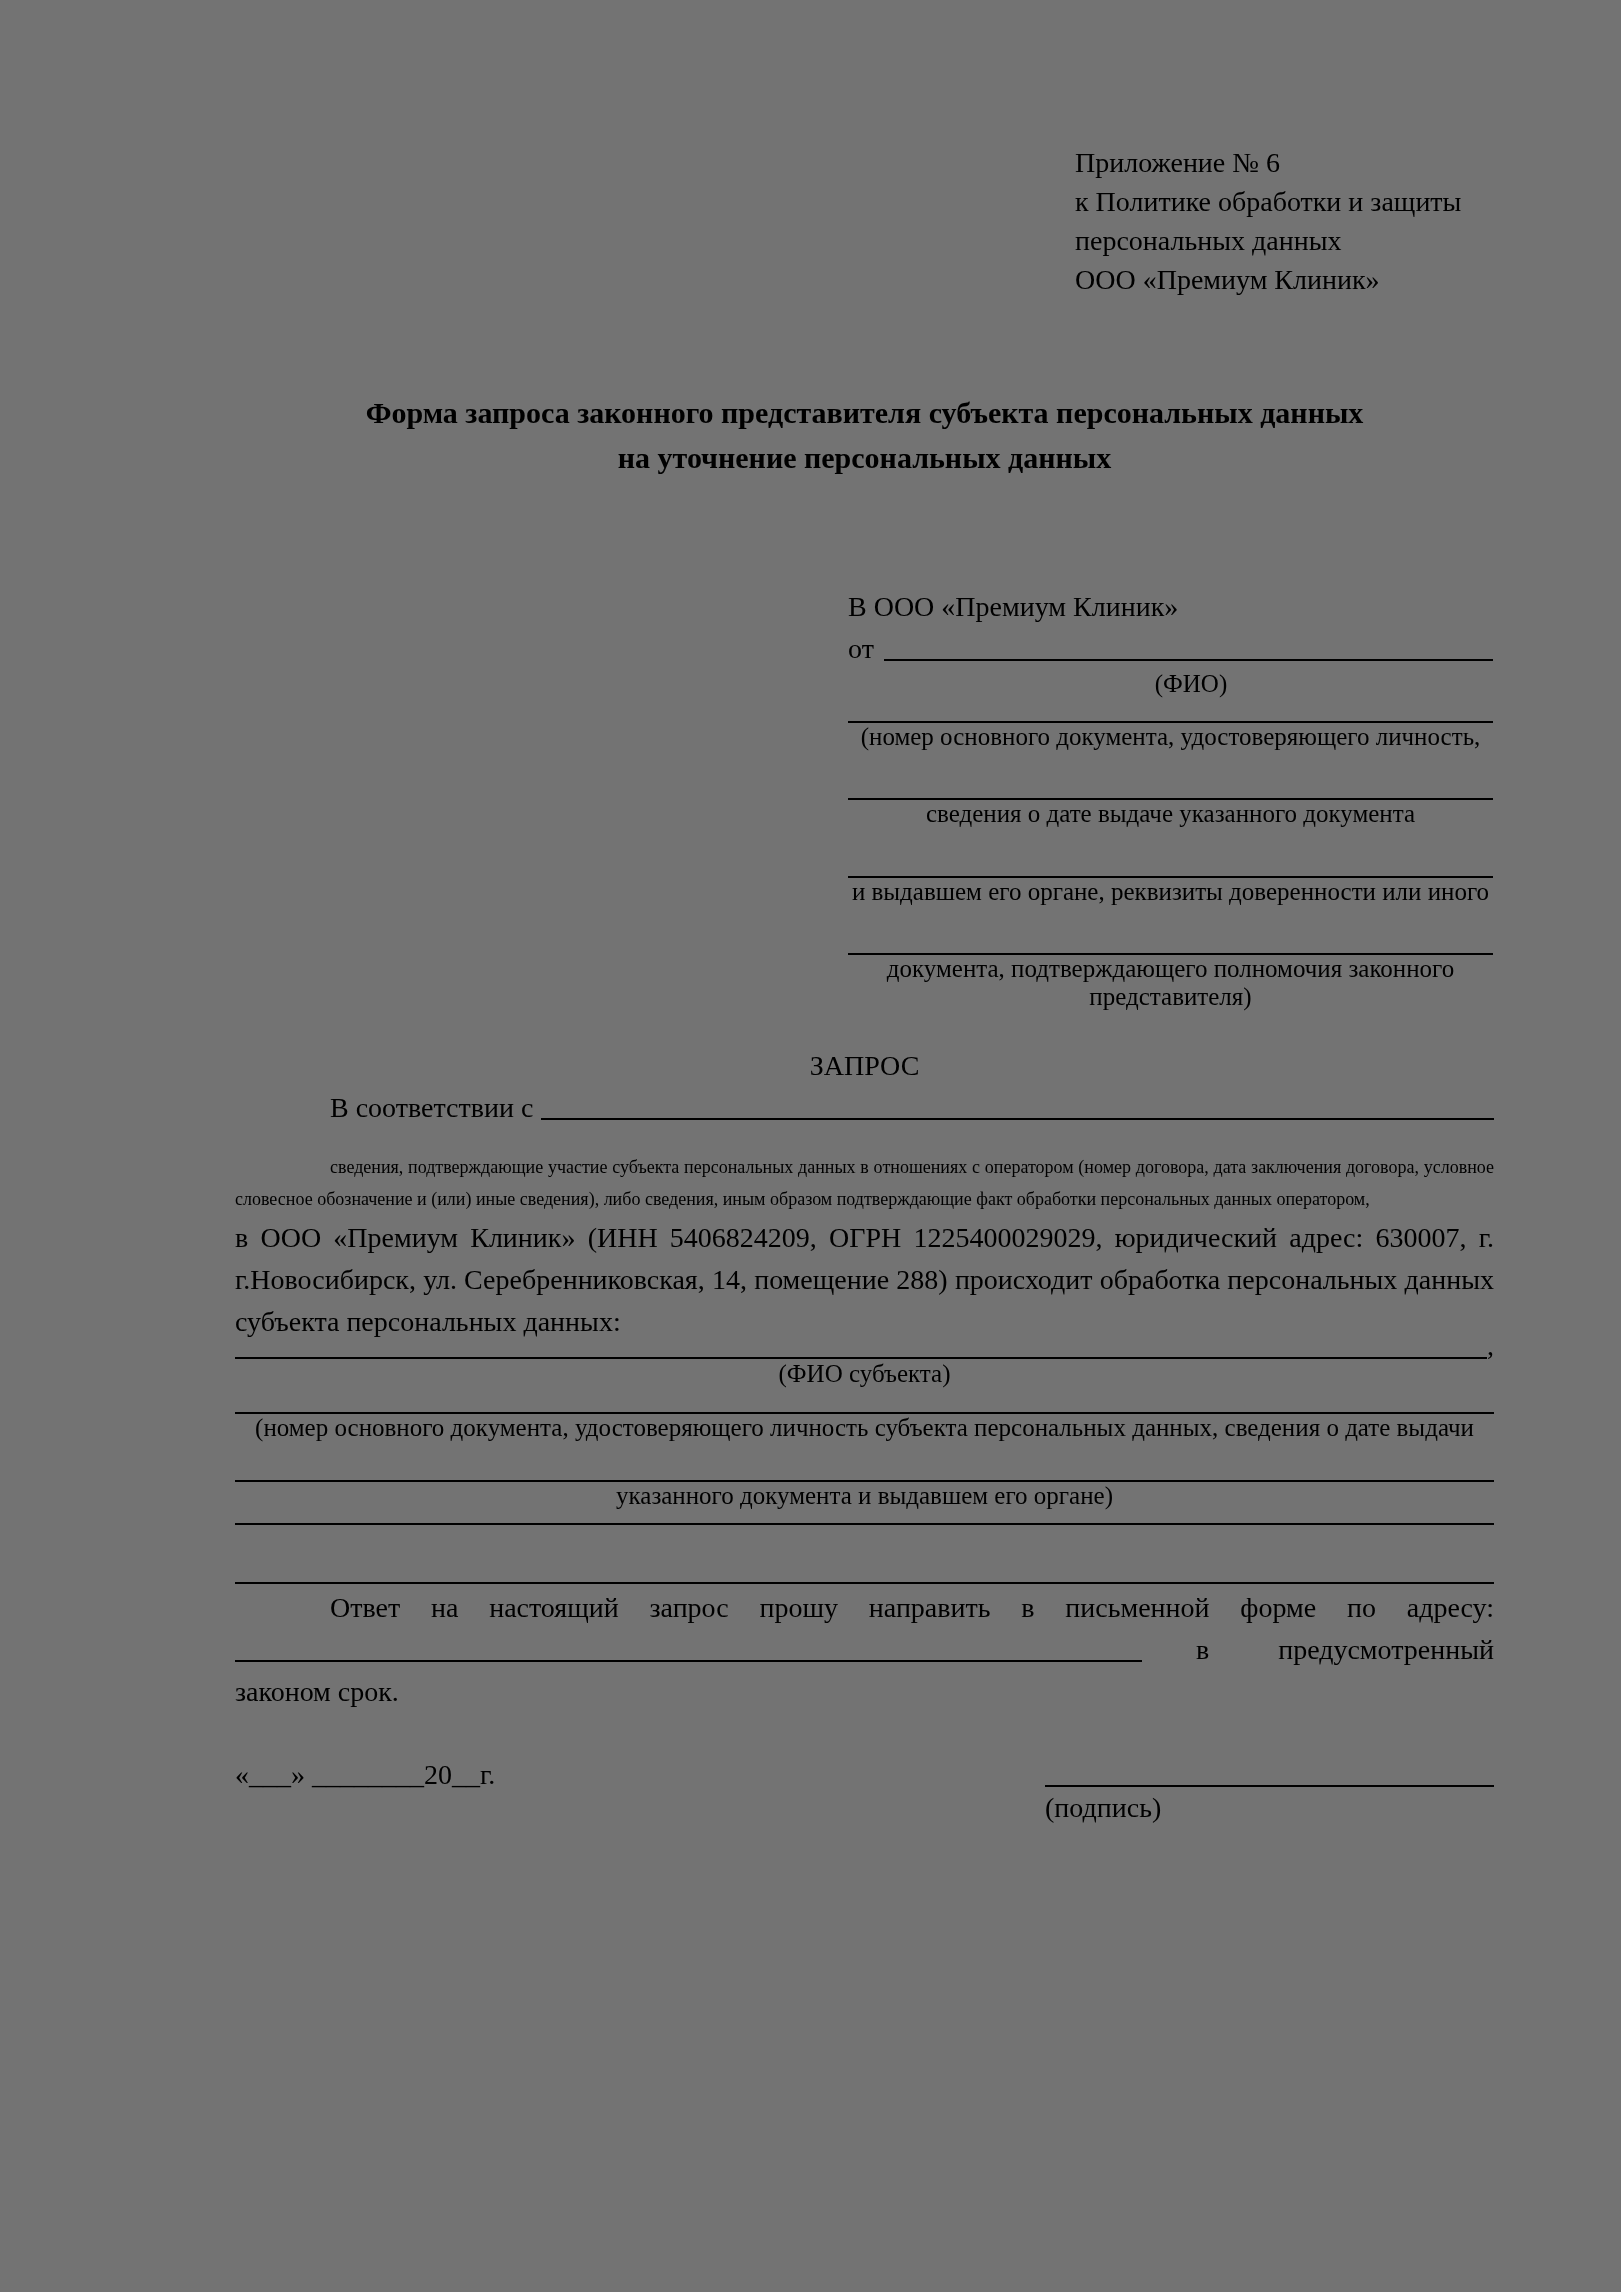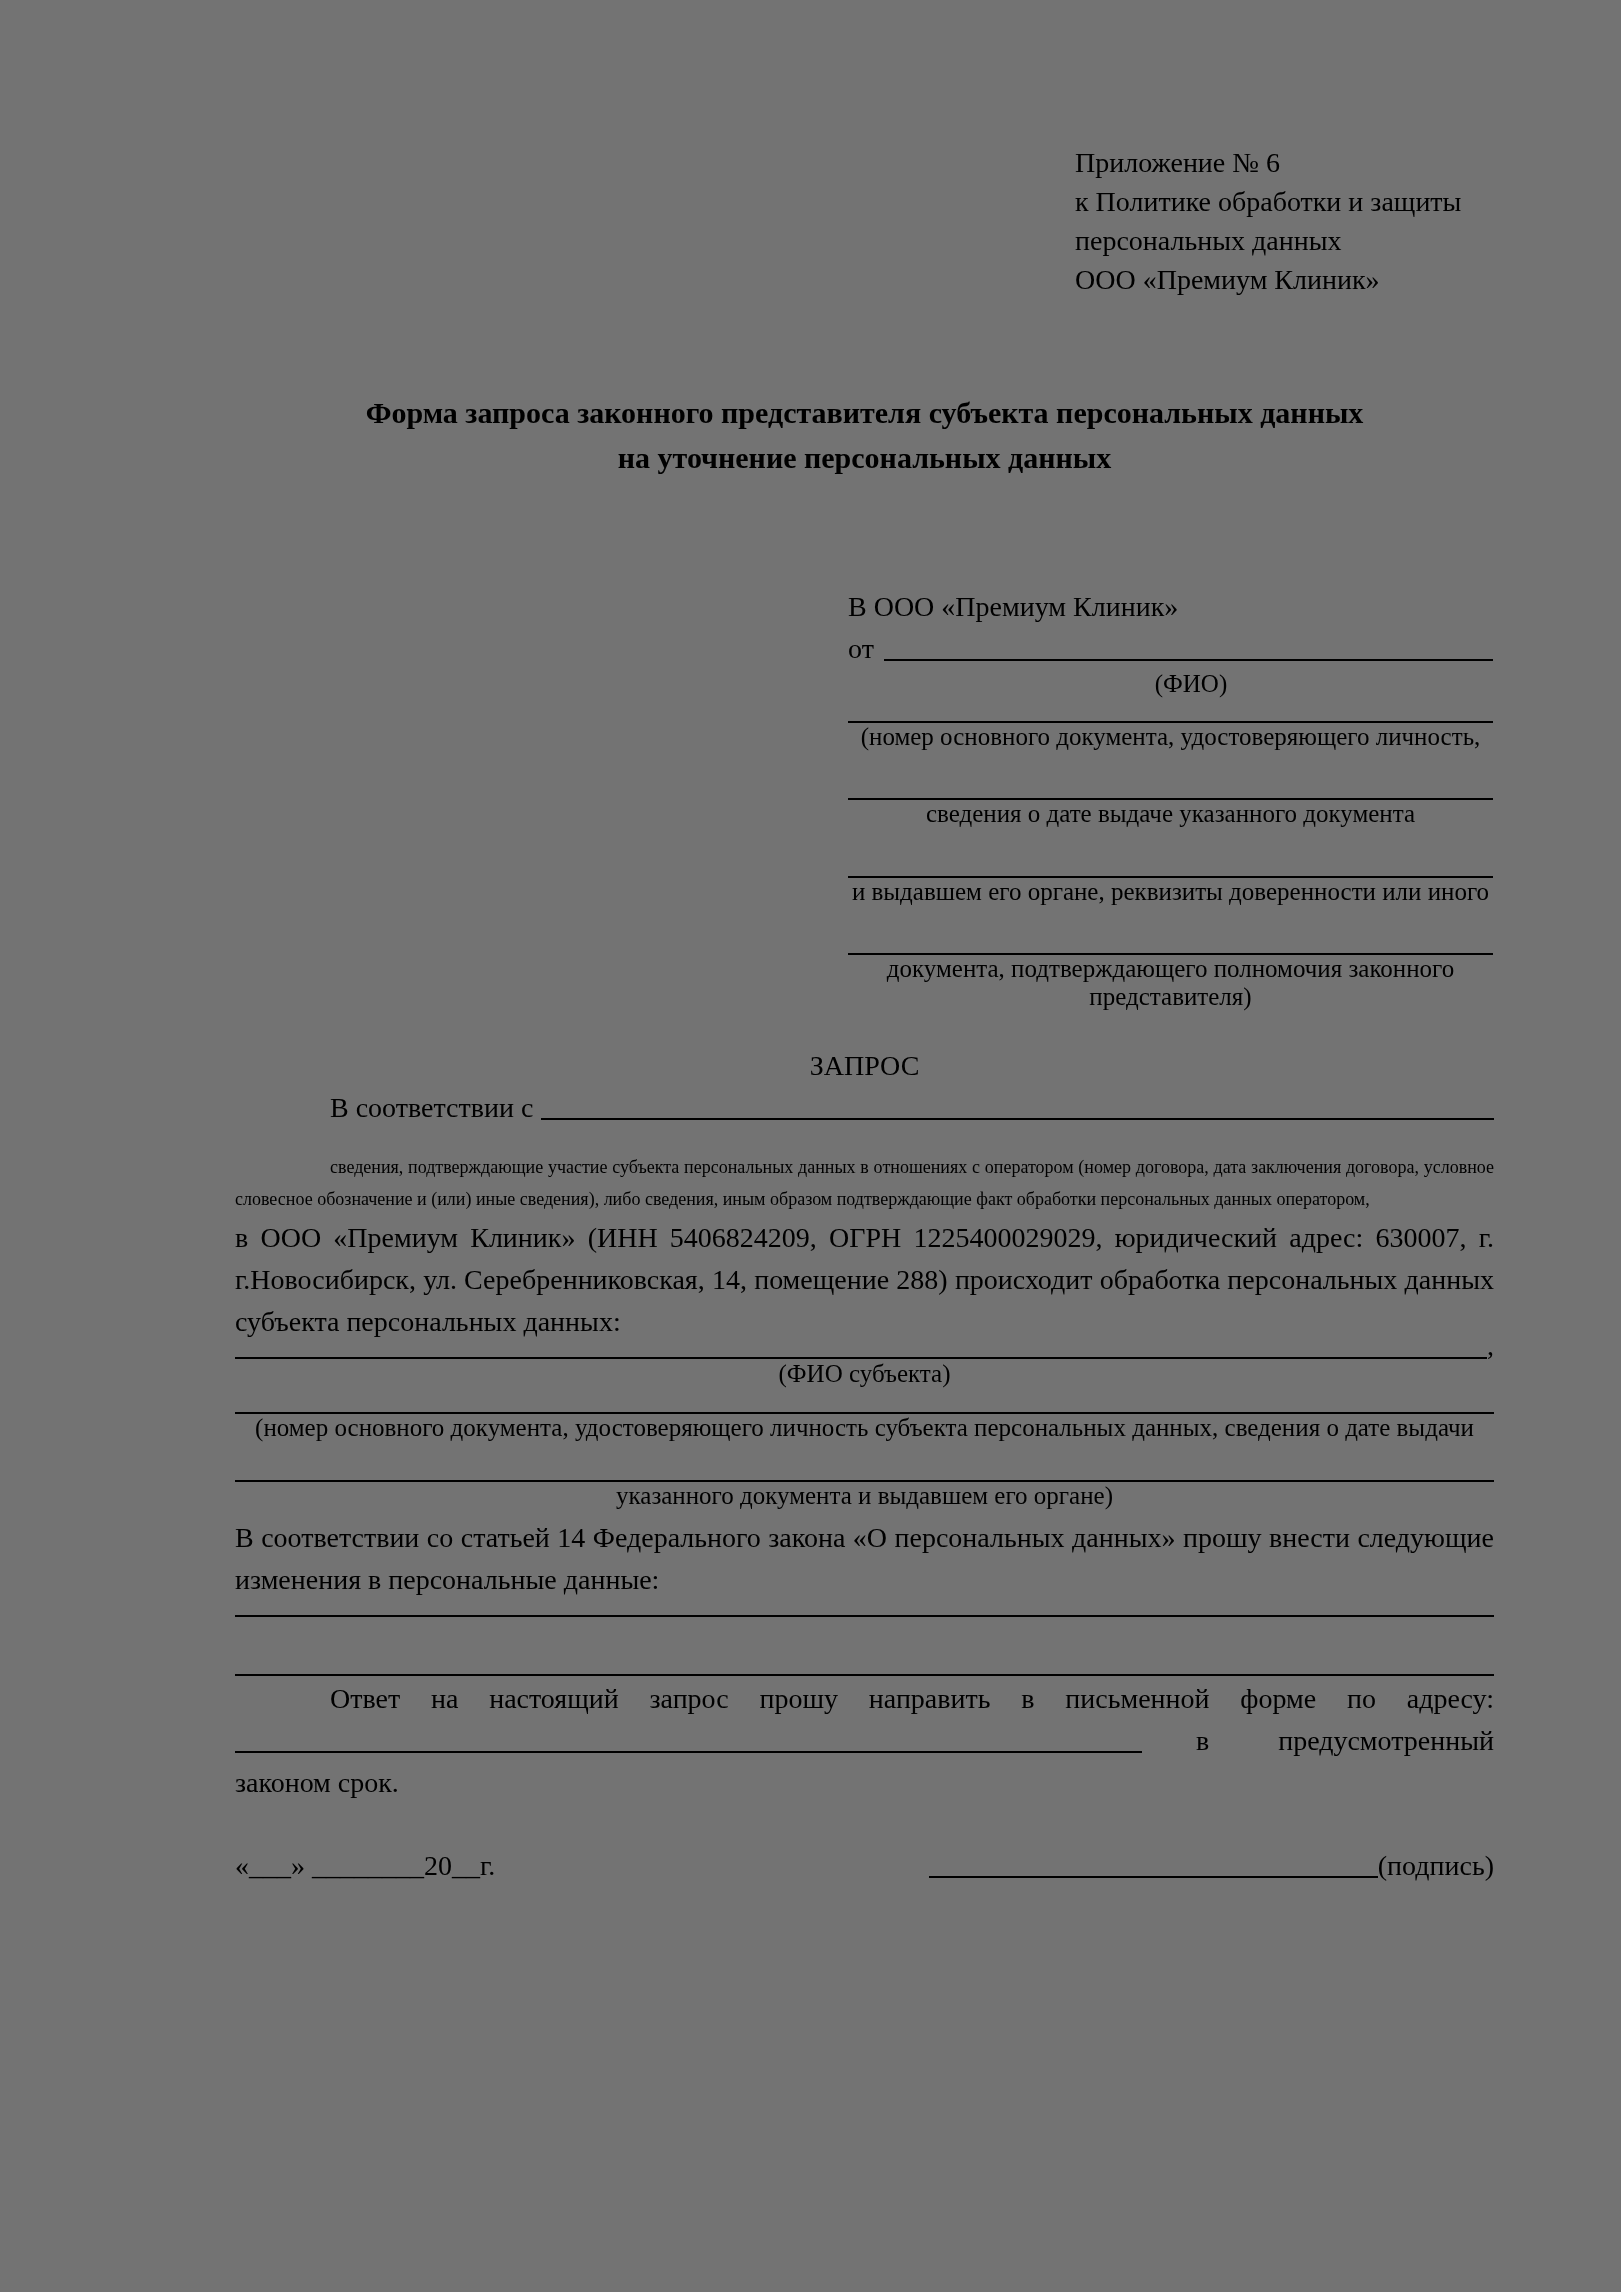--- a/index.html
+++ b/index.html
@@ -102,21 +102,21 @@
   .answer-line-2 .w2 { margin-left: auto; }
 
   
   .signature-row {
     display: flex;
     align-items: flex-start;
     margin-top: 41px;
     height: 42px;
   }
   .date-blank { white-space: nowrap; }
-  .sign-group { display: flex; align-items: flex-start; margin-left: auto; }
+  .sign-group { display: flex; align-items: flex-start; margin-left: auto; flex-direction: column; }
   .sign-line {
     width: 449px;
     border-bottom: 2px solid #000;
     height: 31px;
   }
   .sign-caption { white-space: nowrap; line-height: 42px; }
 </style>
 </head>
 <body>
 
@@ -171,21 +171,20 @@
       <span class="subject-comma">,</span>
     </div>
     <div class="caption sfio-caption">(ФИО субъекта)</div>
 
     <div class="u-rule"></div>
     <div class="caption s-caption-1">(номер основного документа, удостоверяющего личность субъекта персональных данных, сведения о дате выдачи</div>
 
     <div class="u-rule"></div>
     <div class="caption s-caption-2">указанного документа и выдавшем его органе)</div>
 
-    <div class="law-par">В соответствии со статьей 14 Федерального закона «О персональных данных» прошу внести следующие изменения в персональные данные:</div>
 
     <div class="u-rule rule-blank-1"></div>
     <div class="u-rule rule-blank-2"></div>
 
     <div class="answer-line-1">Ответ на настоящий запрос прошу направить в письменной форме по адресу:</div>
     <div class="answer-line-2">
       <span class="fill"></span>
       <span class="w1">в</span>
       <span class="w2">предусмотренный</span>
     </div>

